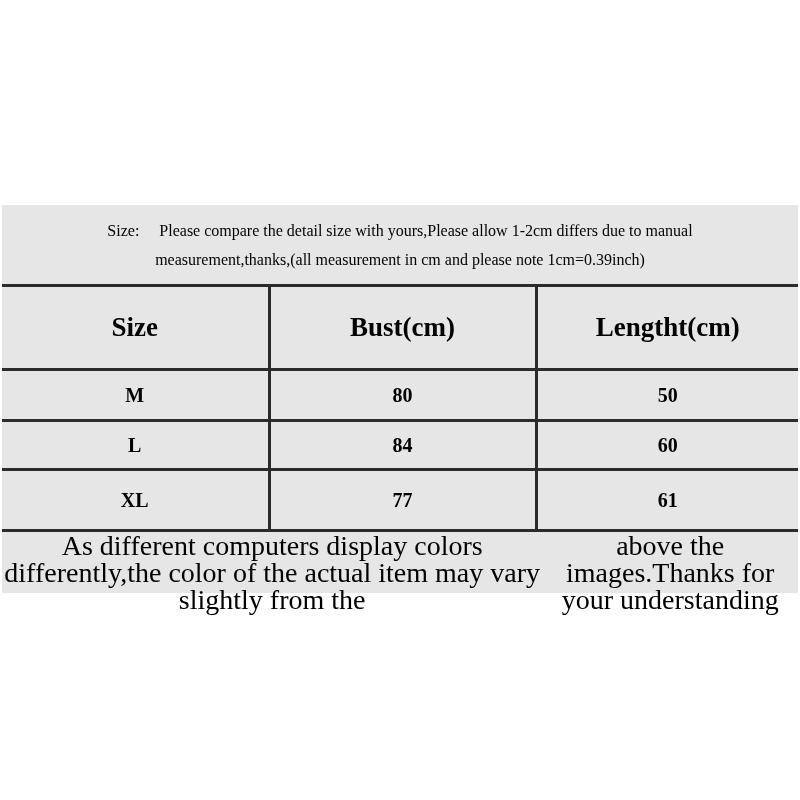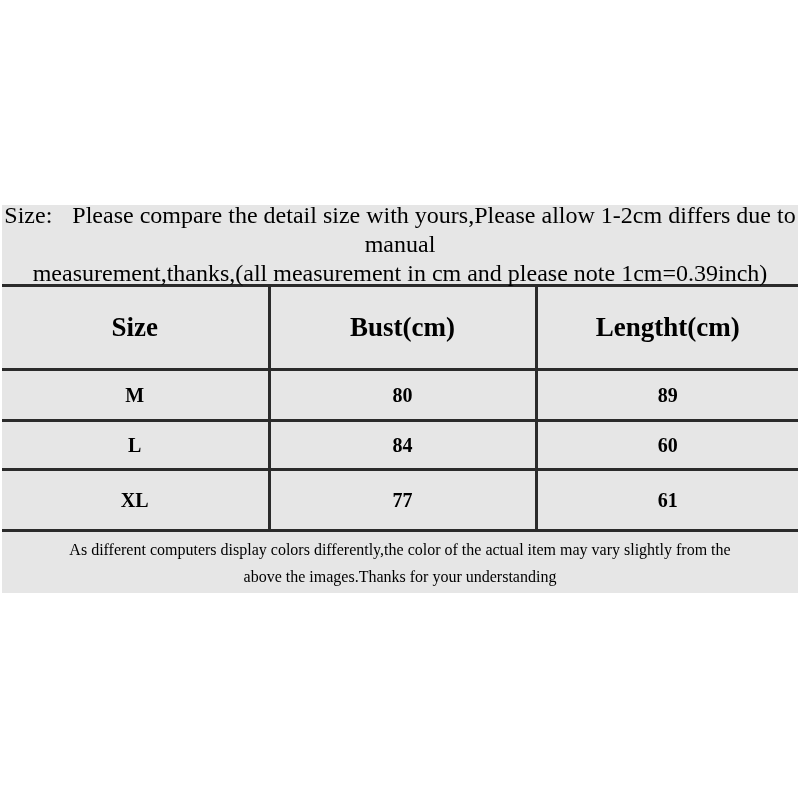--- a/index.html
+++ b/index.html
@@ -20,21 +20,21 @@
   .panel{
     margin:205px 2px 0 2px;
     width:796px;
     background:var(--panel-bg);
   }
   
   .intro{
     height:79px;
     display:flex;flex-direction:column;justify-content:center;
     text-align:center;
-    font-size:24px;line-height:29px;
+    font-size:16px;line-height:29px;
   }
   .intro .lbl{margin-right:20px;}
   
   table.size-table{
     width:100%;
     table-layout:fixed;
     border-collapse:collapse;
     border-top:3px solid var(--line);
   }
   table.size-table th,
@@ -52,23 +52,23 @@
   table.size-table col.c2{width:267px;}
   thead tr{height:84px;}
   thead th{font-size:27px;}
   tbody td{font-size:20px;}
   tbody tr.r0{height:51px;}
   tbody tr.r1{height:49px;}
   tbody tr.r2{height:61px;}
   
   .disclaimer{
     height:61px;
-    display:flex;flex-direction:column;justify-content:center;
+    display:flex;flex-direction:row;justify-content:center;
     text-align:center;
-    font-size:16px;line-height:27px;
+    font-size:28px;line-height:27px;
   }
 </style>
 </head>
 <body>
 
 <div class="panel">
 
   <div class="intro">
     <div>
       <span class="lbl">Size:</span><span>Please compare the detail size with yours,Please allow 1-2cm differs due to manual</span>
@@ -86,21 +86,21 @@
       <tr>
         <th>Size</th>
         <th>Bust(cm)</th>
         <th>Lengtht(cm)</th>
       </tr>
     </thead>
     <tbody>
       <tr class="r0">
         <td>M</td>
         <td>80</td>
-        <td>89</td>
+        <td>50</td>
       </tr>
       <tr class="r1">
         <td>L</td>
         <td>84</td>
         <td>60</td>
       </tr>
       <tr class="r2">
         <td>XL</td>
         <td>77</td>
         <td>61</td>

